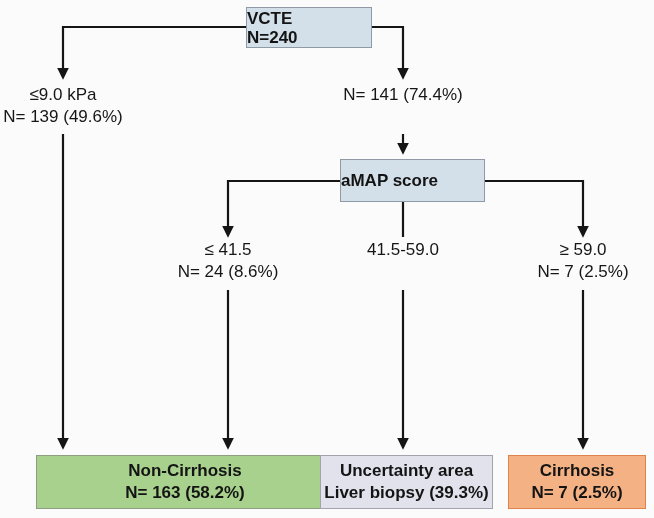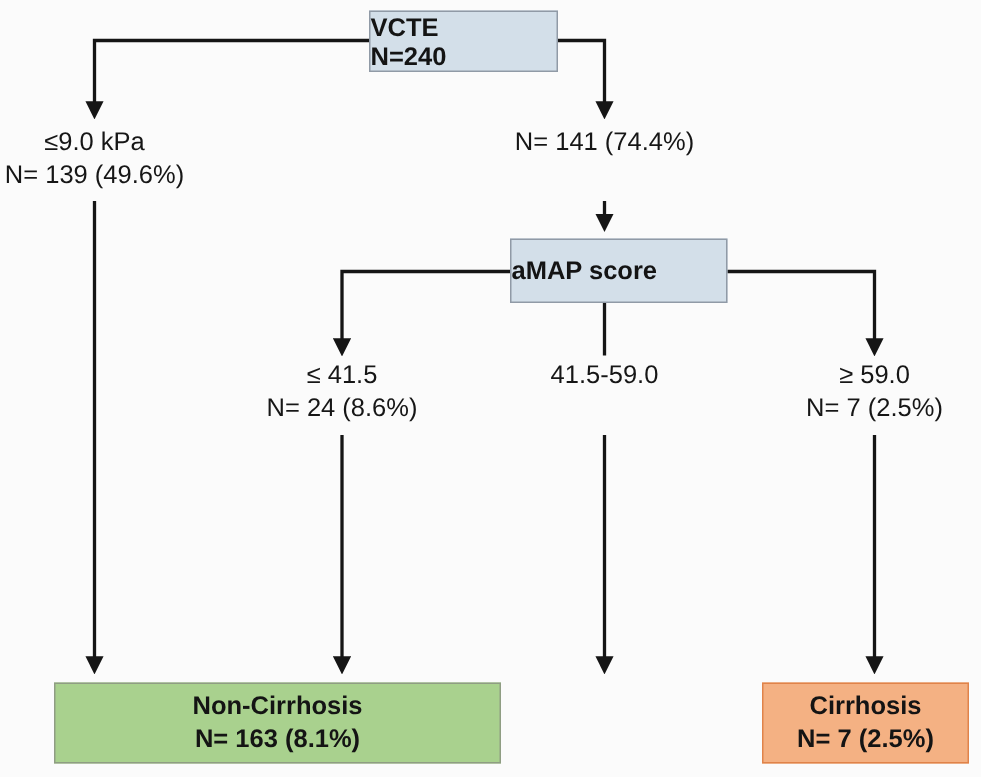--- a/index.html
+++ b/index.html
@@ -112,20 +112,24 @@
   <div class="tier-label" style="left:323px;top:239px;width:160px;">
     <div>41.5-59.0</div>
   </div>
   <div class="tier-label" style="left:503px;top:239px;width:160px;">
     <div>≥ 59.0</div>
     <div>N= 7 (2.5%)</div>
   </div>
 
   <div class="outcome outcome-green" style="left:8px;top:455px;width:298px;height:54px;margin-left:28px;">
     <div>Non-Cirrhosis</div>
-    <div>N= 163 (8.1%)</div>
+    <div>N= 163 (58.2%)</div>
+  </div>
+  <div class="outcome outcome-lavender" style="left:320px;top:455px;width:173px;height:54px;">
+    <div>Uncertainty area</div>
+    <div>Liver biopsy (39.3%)</div>
   </div>
   <div class="outcome outcome-orange" style="left:508px;top:455px;width:138px;height:54px;">
     <div>Cirrhosis</div>
     <div>N= 7 (2.5%)</div>
   </div>
 
 </div>
 
 </body></html>

